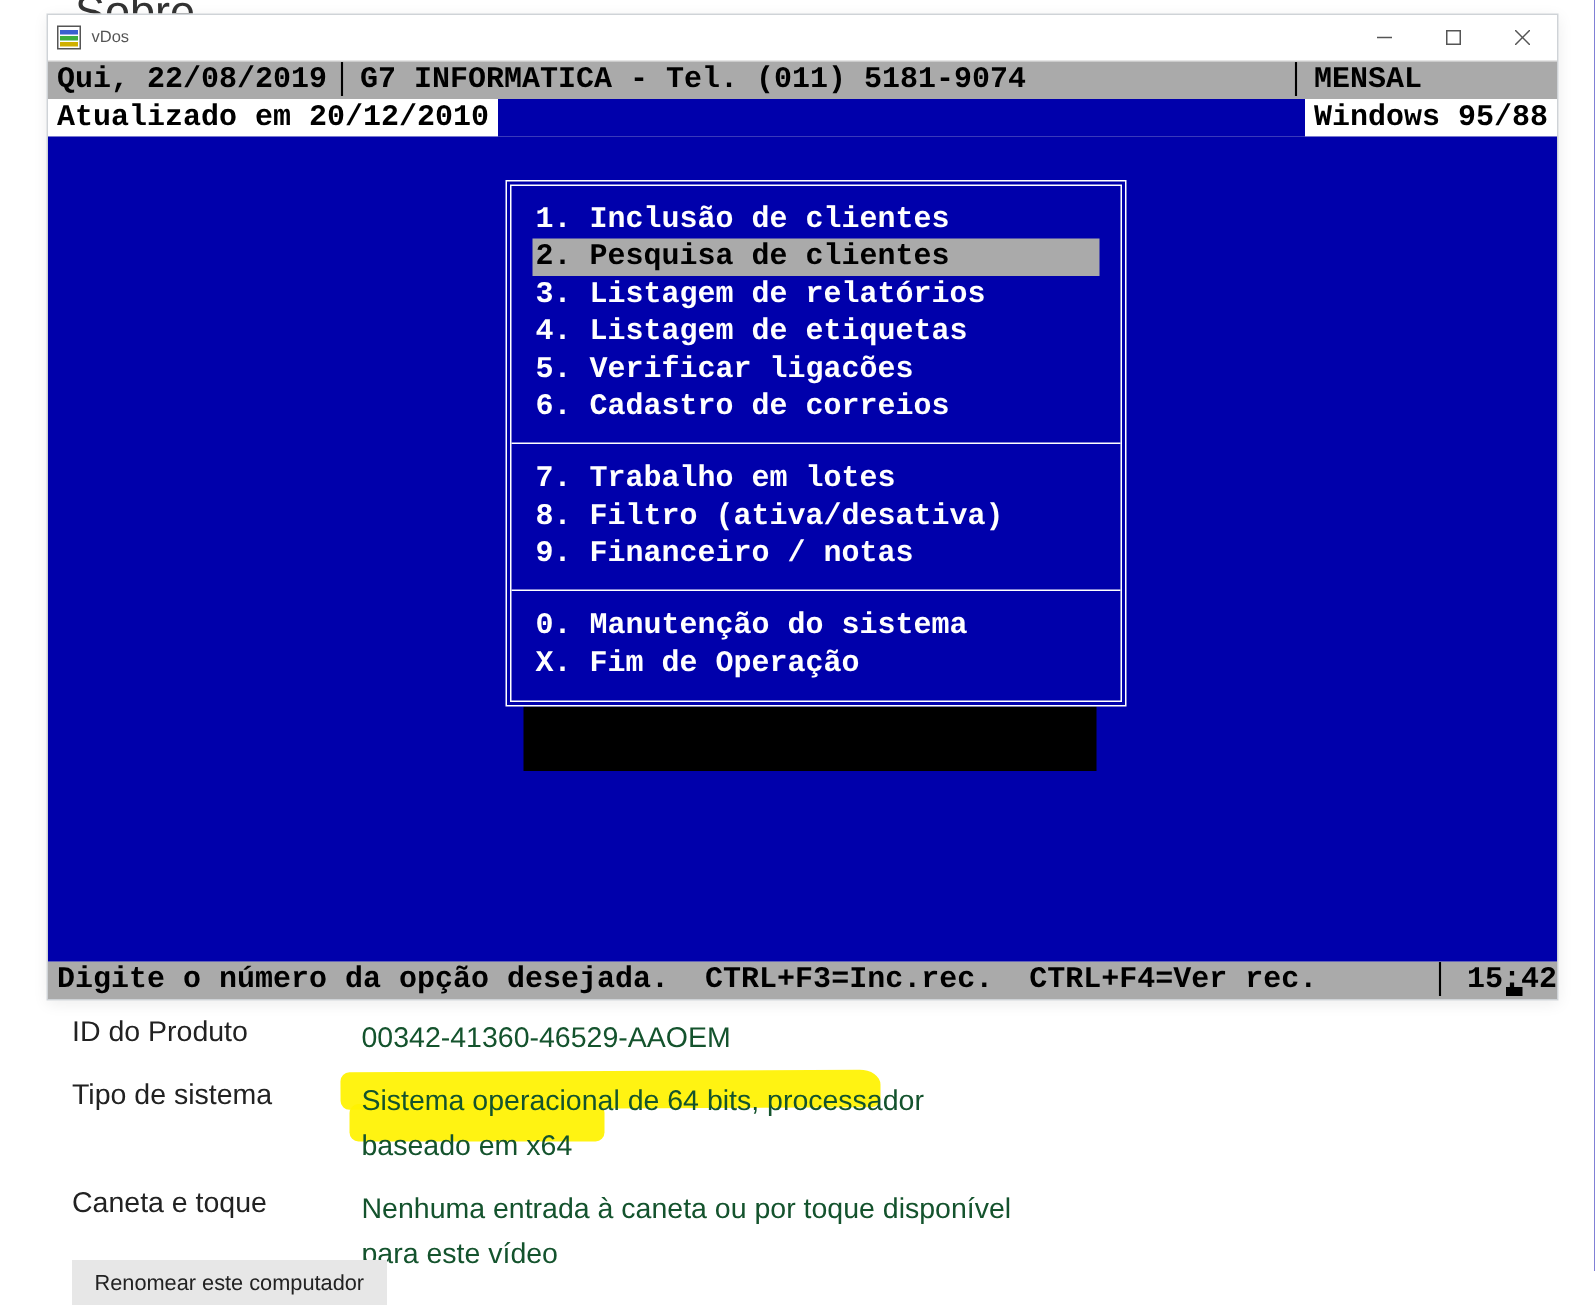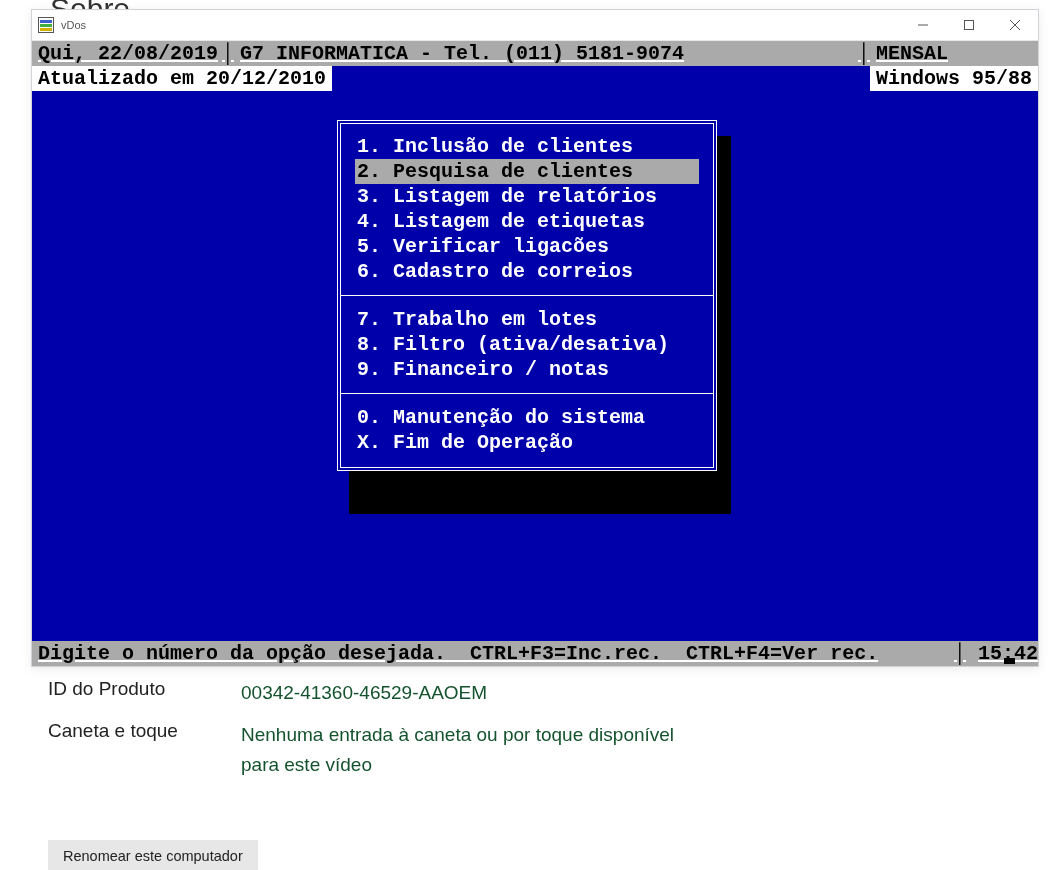--- a/index.html
+++ b/index.html
@@ -71,21 +71,20 @@
 
   
   .dos-screen {
     background: #e5e5e5;
     font-family: "Consolas","Courier New",monospace;
     font-size: 20px;
     line-height: 25px;
     font-weight: bold;
     font-stretch: expanded;
     color: #fff;
-    text-decoration: underline;
   }
   .dos-row {
     display: flex;
     height: 25px;
     align-items: stretch;
   }
   .dos-cell {
     white-space: pre;
     display: flex;
     align-items: center;
@@ -114,21 +113,21 @@
     left: 317px;
     top: 45px;
     width: 382px;
     height: 378px;
     background: #000;
   }
   .menu-box {
     position: absolute;
     left: 305px;
     top: 29px;
-    width: 380px;
+    width: 414px;
     padding: 10px 14px 12px;
     background: #0000ab;
     border: 4px double #fff;
   }
   .menu-item {
     white-space: pre;
     height: 25px;
     display: flex;
     align-items: center;
     padding: 0 2px;
@@ -288,18 +287,22 @@
     </div>
   </div>
 </div>
 
 <div class="settings" id="settings-rows">
     <div class="setting-row">
       <div class="setting-label">ID do Produto</div>
       <div class="setting-value"><span>00342-41360-46529-AAOEM</span></div>
     </div>
     <div class="setting-row">
+      <div class="setting-label">Tipo de sistema</div>
+      <div class="setting-value highlight"><div class="highlight-bg hb1"></div><div class="highlight-bg hb2"></div><span>Sistema operacional de 64 bits, processador baseado em x64</span></div>
+    </div>
+    <div class="setting-row">
       <div class="setting-label">Caneta e toque</div>
       <div class="setting-value"><span>Nenhuma entrada à caneta ou por toque disponível para este vídeo</span></div>
     </div>
   </div>
 
 <div class="rename-btn">Renomear este computador</div>
 
 </body></html>

